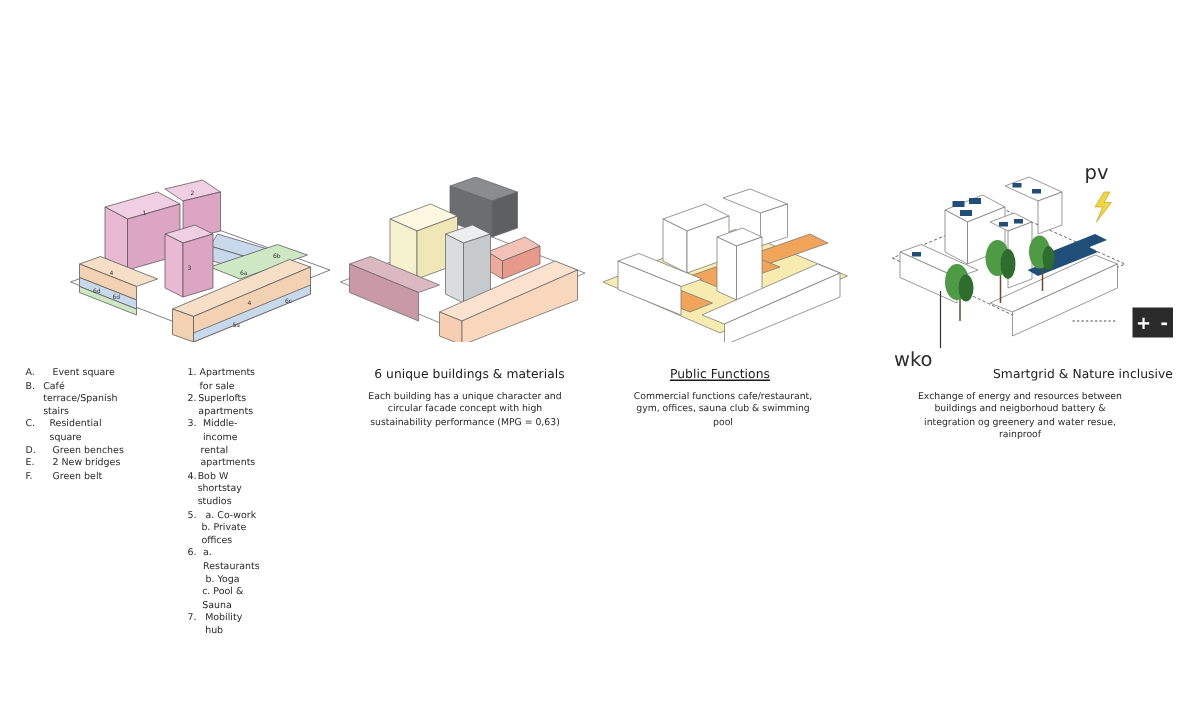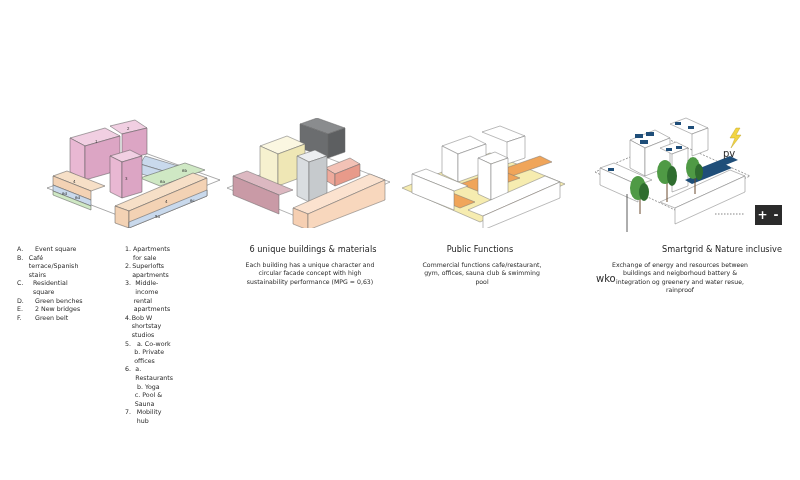--- a/index.html
+++ b/index.html
@@ -5,21 +5,21 @@
   html, body { margin:0; padding:0; background:#ffffff; }
   body { width:800px; height:480px; position:relative; overflow:hidden; font-family:"DejaVu Sans", sans-serif; color:#1d1d1d; }
   .panel { position:absolute; }
   .diagram { position:absolute; }
   .title { position:absolute; font-size:8.2px; text-align:center; white-space:nowrap; letter-spacing:0.05px; }
   .desc { position:absolute; font-size:6.2px; line-height:8.4px; text-align:center; color:#2a2a2a; }
   .legend { position:absolute; font-size:6.3px; line-height:8.6px; color:#2a2a2a; }
   .legend .row { display:flex; }
   .legend .k { width:18px; }
   .legend .k2 { width:12px; }
-  .tag { position:absolute; font-size:10px; color:#2b2b2b;margin-top:40px; }
+  .tag { position:absolute; font-size:13px; color:#2b2b2b; }
   .pm { position:absolute; background:#2b2b2b; color:#fff; font-size:12px; font-weight:bold; display:flex; align-items:center; justify-content:center; letter-spacing:1px; }
 </style>
 </head>
 <body>
 
 <div class="panel">
   <svg class="diagram" style="left:45px;top:118px" width="180" height="110" viewBox="0 0 180 110">
     <g stroke="#555" stroke-width="0.5">
 
       <polygon points="2,70 80,100 175,62 100,35" fill="#fff"></polygon>
@@ -189,21 +189,21 @@
       <polygon points="107,24 125,18 125,40 107,46" fill="#fff"></polygon>
       <polygon points="78,40 95,34 108,40 91,46" fill="#fff"></polygon>
       <polygon points="78,40 91,46 91,82 78,76" fill="#fff"></polygon>
       <polygon points="91,46 108,40 108,76 91,82" fill="#fff"></polygon>
       <polygon points="12,56 26,51 68,68 54,73" fill="#fff"></polygon>
       <polygon points="12,56 54,73 54,92 12,75" fill="#fff"></polygon>
       <polygon points="68,92 145,58 160,64 83,98" fill="#fff"></polygon>
       <polygon points="83,98 160,64 160,80 83,112" fill="#fff"></polygon>
     </g>
   </svg>
-  <div class="title" style="left:395px;top:244px;width:170px;">Public Functions</div>
+  <div class="title" style="left:395px;top:244px;width:170px;text-decoration:underline;">Public Functions</div>
   <div class="desc" style="left:418px;top:261px;width:128px;">Commercial functions cafe/restaurant, gym, offices, sauna club &amp; swimming pool</div>
 </div>
 
 <div class="panel">
   <svg class="diagram" style="left:590px;top:110px" width="170" height="125" viewBox="0 0 170 125">
     <g stroke="#777" stroke-width="0.5" fill="#fff">
       <polygon points="5,62 85,100 160,66 80,30" stroke-dasharray="2,1.5" stroke="#333"></polygon>
       <polygon points="40,30 65,20 80,28 55,38"></polygon>
       <polygon points="40,30 55,38 55,66 40,58"></polygon>
       <polygon points="55,38 80,28 80,56 55,66"></polygon>

